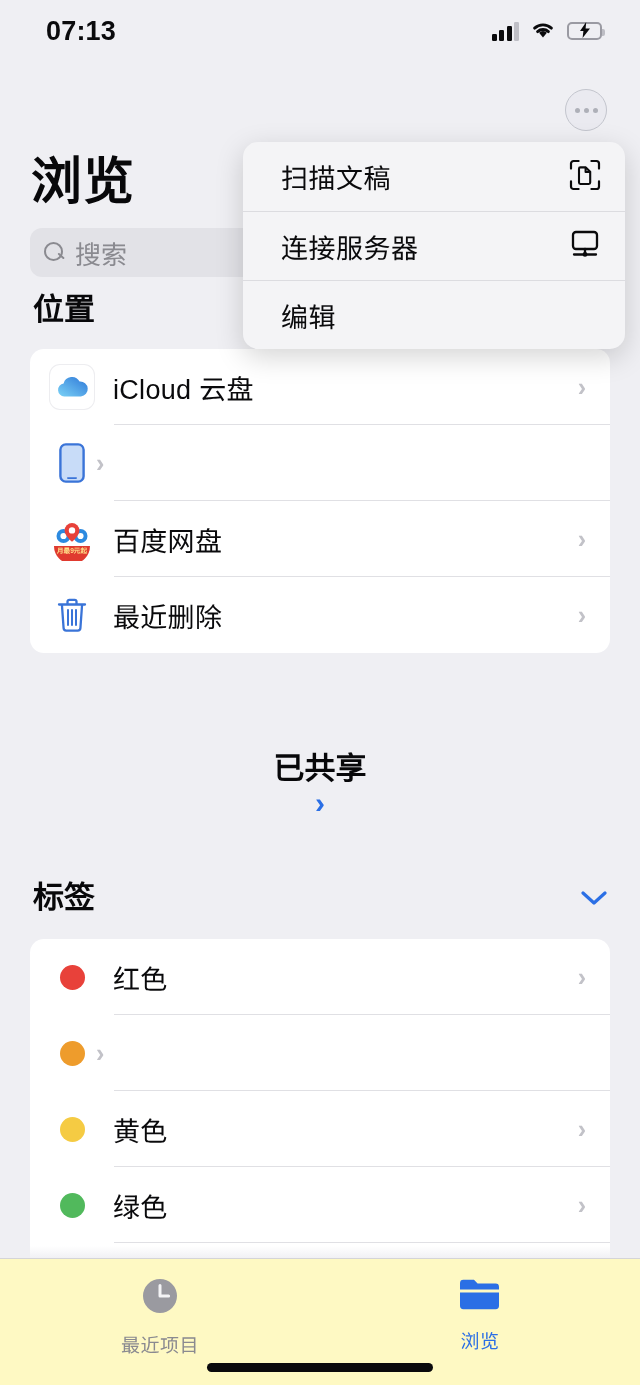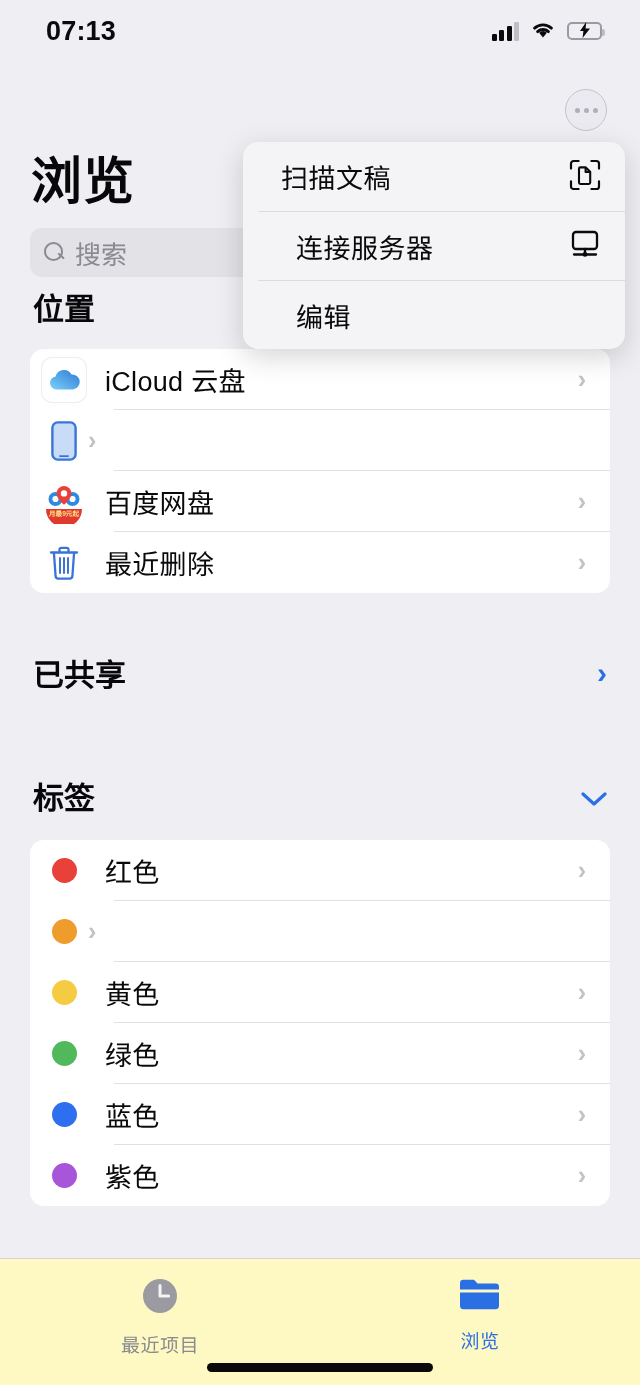--- a/index.html
+++ b/index.html
@@ -78,21 +78,21 @@
   .section-head {
     font-size:31px; font-weight:700; color:#08080A;
     padding:0 33px; display:flex; align-items:center; justify-content:space-between;
   }
   .chev-blue { color:#2B6FE5; font-size:30px; font-weight:600; line-height:1; }
 
   .card {
     margin:0 30px; background:#FFFFFF; border-radius:14px; overflow:hidden;
   }
   .row {
-    display:flex; align-items:center; height:61px; padding:0 18px 0 10px;
+    display:flex; align-items:center; height:76px; padding:0 18px 0 18px;
     position:relative;
   }
   .row .sep {
     position:absolute; left:84px; right:0; bottom:0; height:1px; background:#E0E0E4;
   }
   .row:last-child .sep { display:none; }
   .row-icon { width:48px; flex:none; display:flex; align-items:center; justify-content:center; }
   .row-label { flex:1; font-size:27px; color:#0A0A0C; padding-left:17px; letter-spacing:.3px; }
   .chev-gray { color:#C2C2C8; font-size:25px; font-weight:600; padding-right:6px; }
 
@@ -108,21 +108,21 @@
   #context-menu {
     position:absolute; left:243px; top:142px; width:382px;
     background:#F4F4F6; border-radius:15px;
     box-shadow:0 8px 28px rgba(0,0,0,.17);
     overflow:hidden; z-index:40;
   }
   .menu-item {
     height:69px; display:flex; align-items:center; justify-content:space-between;
     padding:0 24px 0 38px; position:relative;
   }
-  .menu-item + .menu-item { border-top:1px solid #DCDCE0;margin-left:15px; }
+  .menu-item + .menu-item { border-top:1px solid #DCDCE0; }
   .menu-label { font-size:27px; color:#0A0A0C; letter-spacing:.5px; }
 
   
   #tab-bar {
     position:absolute; left:0; bottom:0; width:640px; height:127px;
     background:#fef9c3; border-top:1px solid #D4D4D8;
     display:flex;
   }
   .tab {
     flex:1; display:flex; flex-direction:column; align-items:center;
@@ -251,26 +251,26 @@
             <path d="M5.9 7.5 L7.6 31.2 a2.6 2.6 0 0 0 2.6 2.4 h11.6 a2.6 2.6 0 0 0 2.6 -2.4 L26.1 7.5" fill="none" stroke="#3A74D8" stroke-width="2.3"></path>
             <path d="M12 13 v15 M16 13 v15 M20 13 v15" stroke="#3A74D8" stroke-width="2" stroke-linecap="round"></path>
           </svg>
         </span>
         <span class="row-label">最近删除</span>
         <span class="chev-gray">›</span>
 
       </div>
     </div>
 
-    <div class="section-head" style="margin-top:57px;">
+    <div class="section-head" style="margin-top:90px;flex-direction:column;">
       <span>已共享</span>
       <span class="chev-blue">›</span>
     </div>
 
-    <div class="section-head" style="margin-top:78px; margin-bottom:22px;">
+    <div class="section-head" style="margin-top:54px; margin-bottom:22px;">
       <span>标签</span>
       <span class="chev-blue" style="font-size:34px; line-height:.6;">
         <svg width="26" height="16" viewBox="0 0 26 16">
             <path d="M2 3 L13 13 L24 3" fill="none" stroke="#2B6FE5" stroke-width="3.2" stroke-linecap="round" stroke-linejoin="round"></path>
           </svg>
       </span>
     </div>
 
     <div class="card">
       <div class="row">

